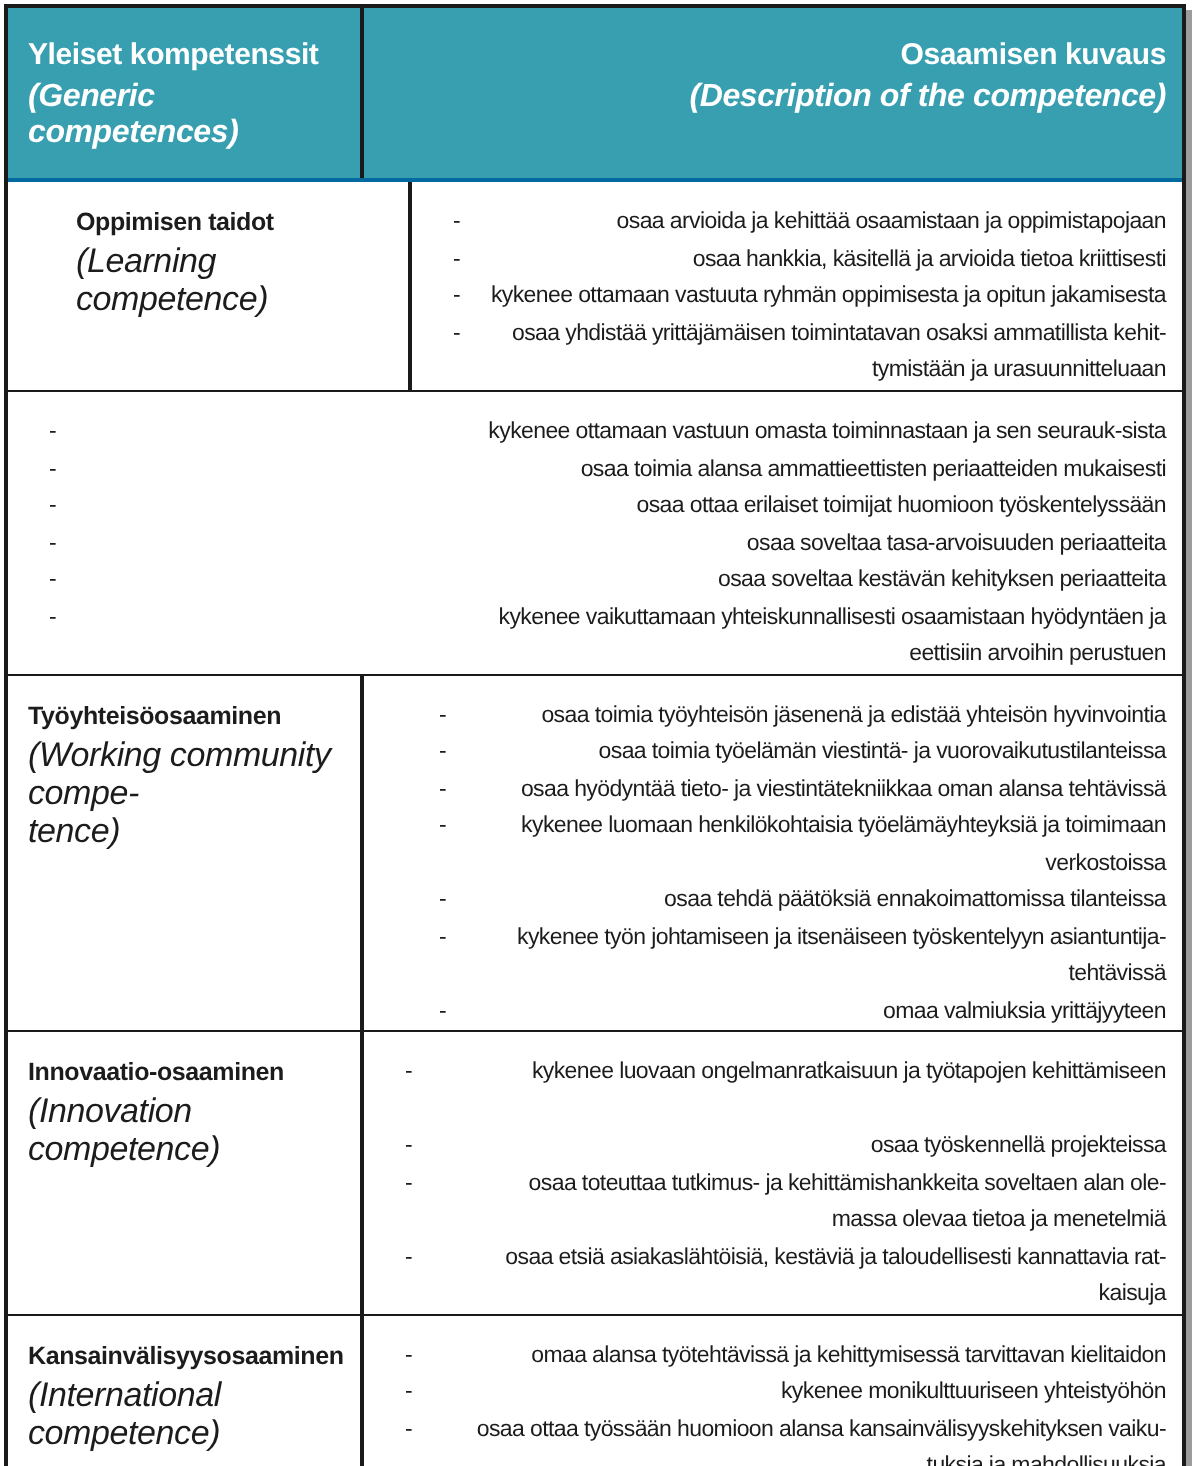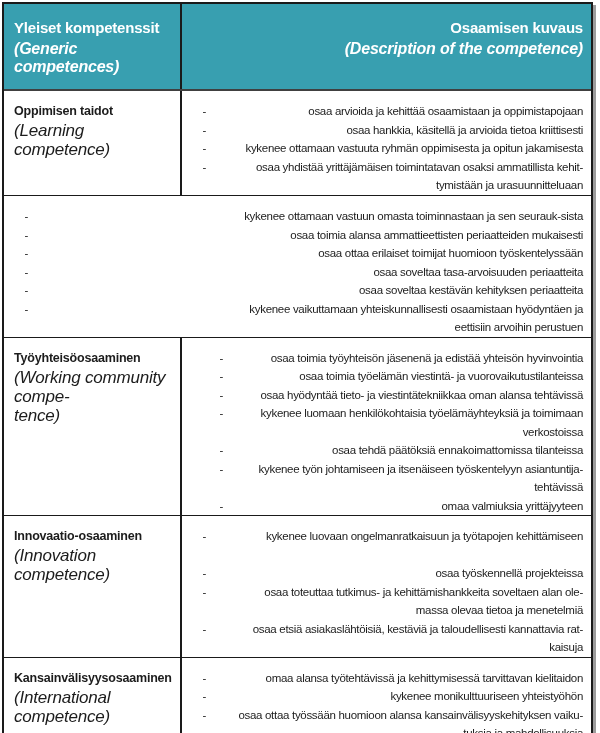--- a/index.html
+++ b/index.html
@@ -16,21 +16,21 @@
     width: 591px;
     box-sizing: border-box;
     background: #ffffff;
     border: 2px solid #1a1a1a;
     box-shadow: 3px 3px 0 #9c9c9c;
   }
   .thead {
     display: flex;
     background: #389FB0;
     color: #ffffff;
-    border-bottom: 2px solid #404040;
+    border-bottom: 2px solid #0369a1;
   }
   .row { display: flex; }
   .row + .row { border-top: 1.5px solid #1a1a1a; }
   .col1 {
     flex: 0 0 178px; width: 178px;
     box-sizing: border-box;
     border-right: 2px solid #1a1a1a;
     padding: 11px 6px 0 10px;
   }
   .col2 {
@@ -60,21 +60,21 @@
   }
   .bullet {
     display: flex;
     font-size: 11.5px;
     line-height: 18.5px;
     letter-spacing: -0.3px;
   }
   .dash { flex: 0 0 19px; padding-left: 3px; box-sizing: border-box; }
   .btext { flex: 1 1 auto; white-space: pre-line; }
   .gap-after { margin-bottom: 18.5px; }
-  .r1 { min-height: 104px; }
+  .r1 { min-height: 104px; margin-left: 24px; }
   .r2 { min-height: 140px; }
   .r3 { min-height: 177px; gap: 17px; }
   .r4 { min-height: 140px; }
   .r5 { min-height: 84px; }
 </style>
 </head>
 <body>
 
 <div class="table">
 

